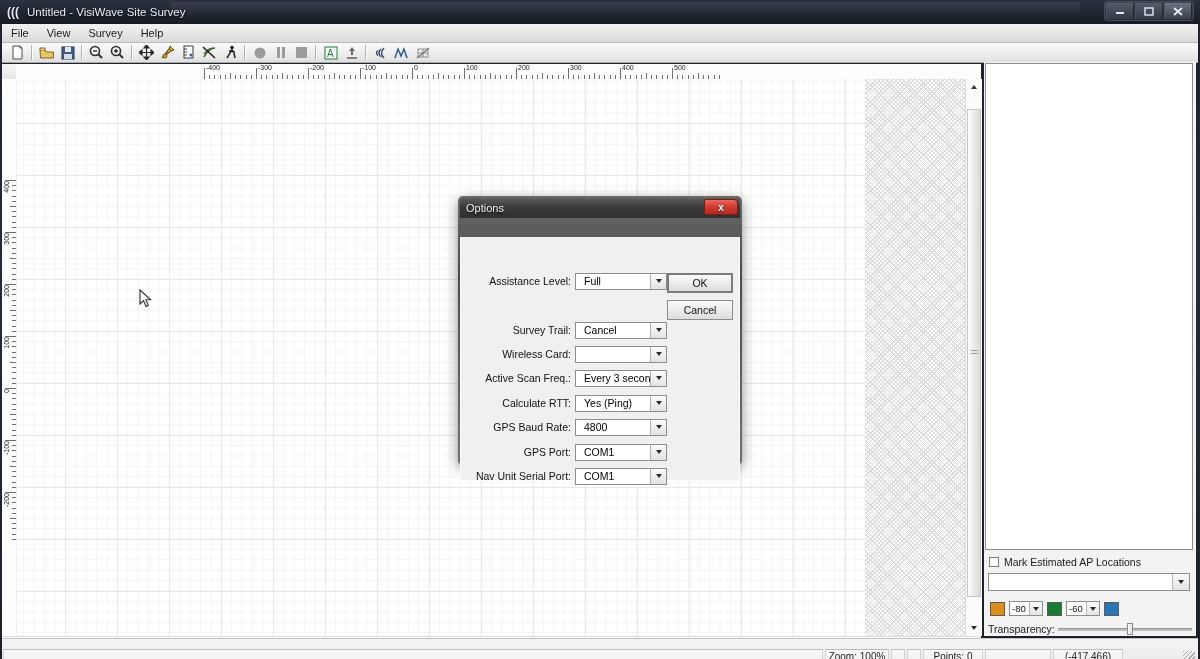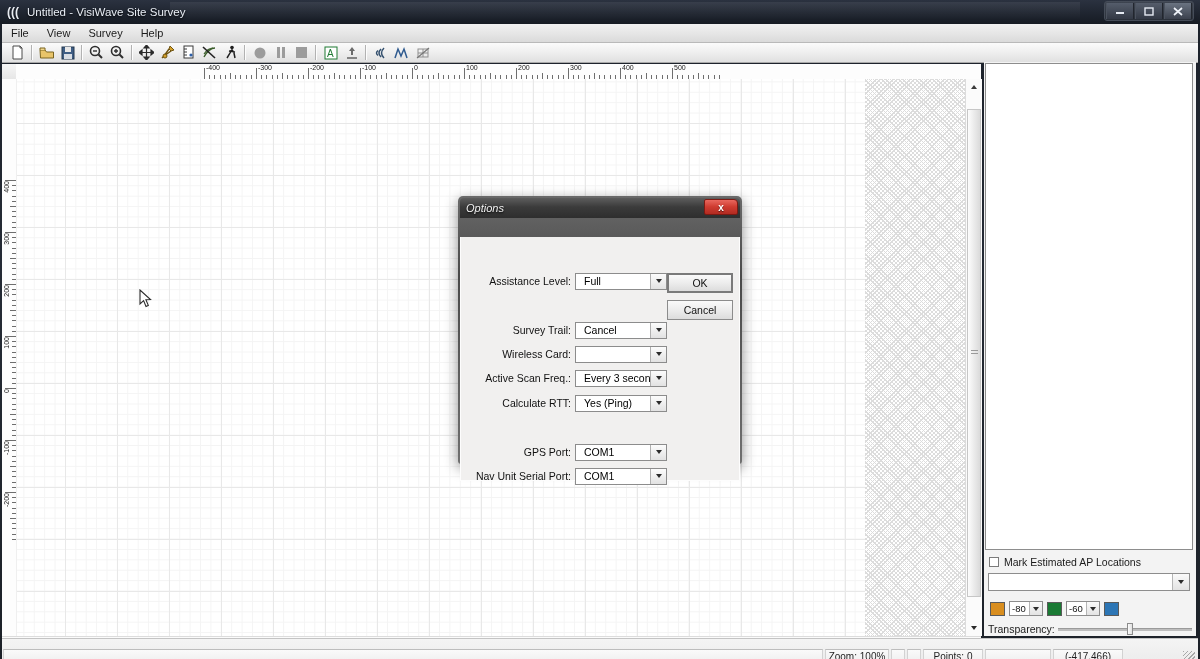--- a/index.html
+++ b/index.html
@@ -258,21 +258,20 @@
   }
   #dlg-tb {
     position: relative; height: 20px; width: 100%;
     border-radius: 4px 4px 0 0;
     background: linear-gradient(180deg,#5d5d5d 0%,#3b3b3b 45%,#2e2e2e 100%);
     display: flex; align-items: center;
   }
   #dlg-tb .t {
     color: #f2f2f2; font-size: 11px; margin-left: 6px;
     text-shadow: 0 1px 2px rgba(0,0,0,.9);
-    font-style: italic;
   }
   #dlg-close {
     position: absolute; right: 2px; top: 1px; width: 34px; height: 16px;
     border-radius: 2px 4px 2px 2px;
     background: linear-gradient(180deg,#e9685e 0%,#cf3c31 48%,#b22b21 100%);
     border: 1px solid #7d1a13;
     box-sizing: border-box;
     display: flex; align-items: center; justify-content: center;
     color: #fff; font-size: 10px; font-weight: bold;
     text-shadow: 0 1px 1px rgba(0,0,0,.6);
@@ -807,20 +806,29 @@
       <div class="frow" style="top:157px">
         <div class="flbl">Calculate RTT:</div>
         <div class="fcombo">
           <div class="val">Yes (Ping)</div>
           <div class="ar">
               <div class="tri-dn"></div>
             </div>
         </div>
       </div>
 
+      <div class="frow" style="top:181px">
+        <div class="flbl">GPS Baud Rate:</div>
+        <div class="fcombo">
+          <div class="val">4800</div>
+          <div class="ar">
+              <div class="tri-dn"></div>
+            </div>
+        </div>
+      </div>
 
       <div class="frow" style="top:206px">
         <div class="flbl">GPS Port:</div>
         <div class="fcombo">
           <div class="val">COM1</div>
           <div class="ar">
               <div class="tri-dn"></div>
             </div>
         </div>
       </div>

